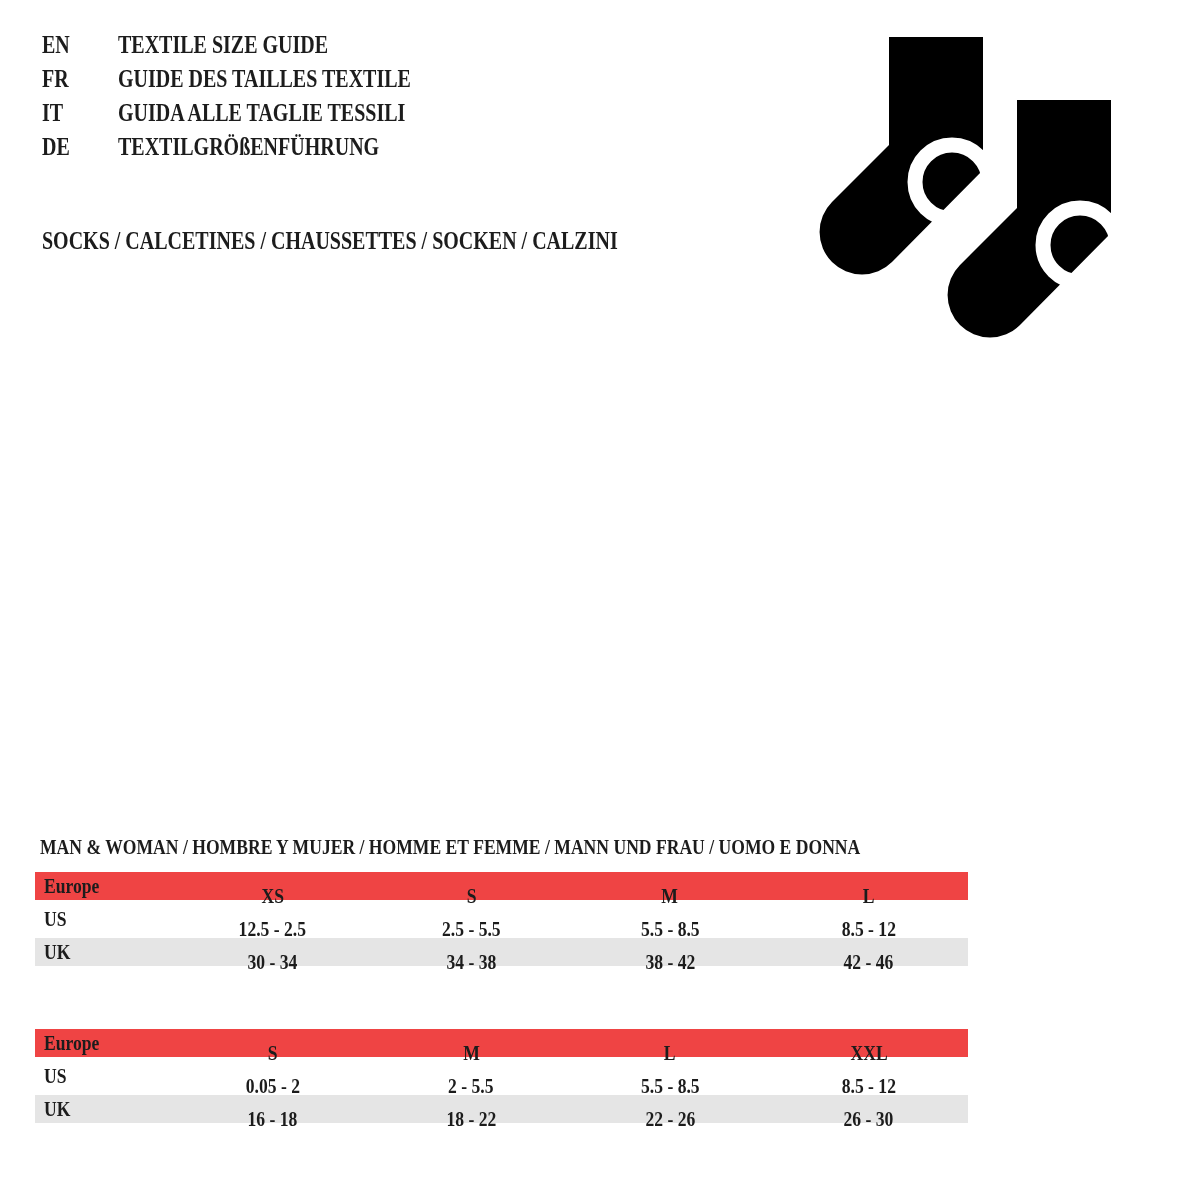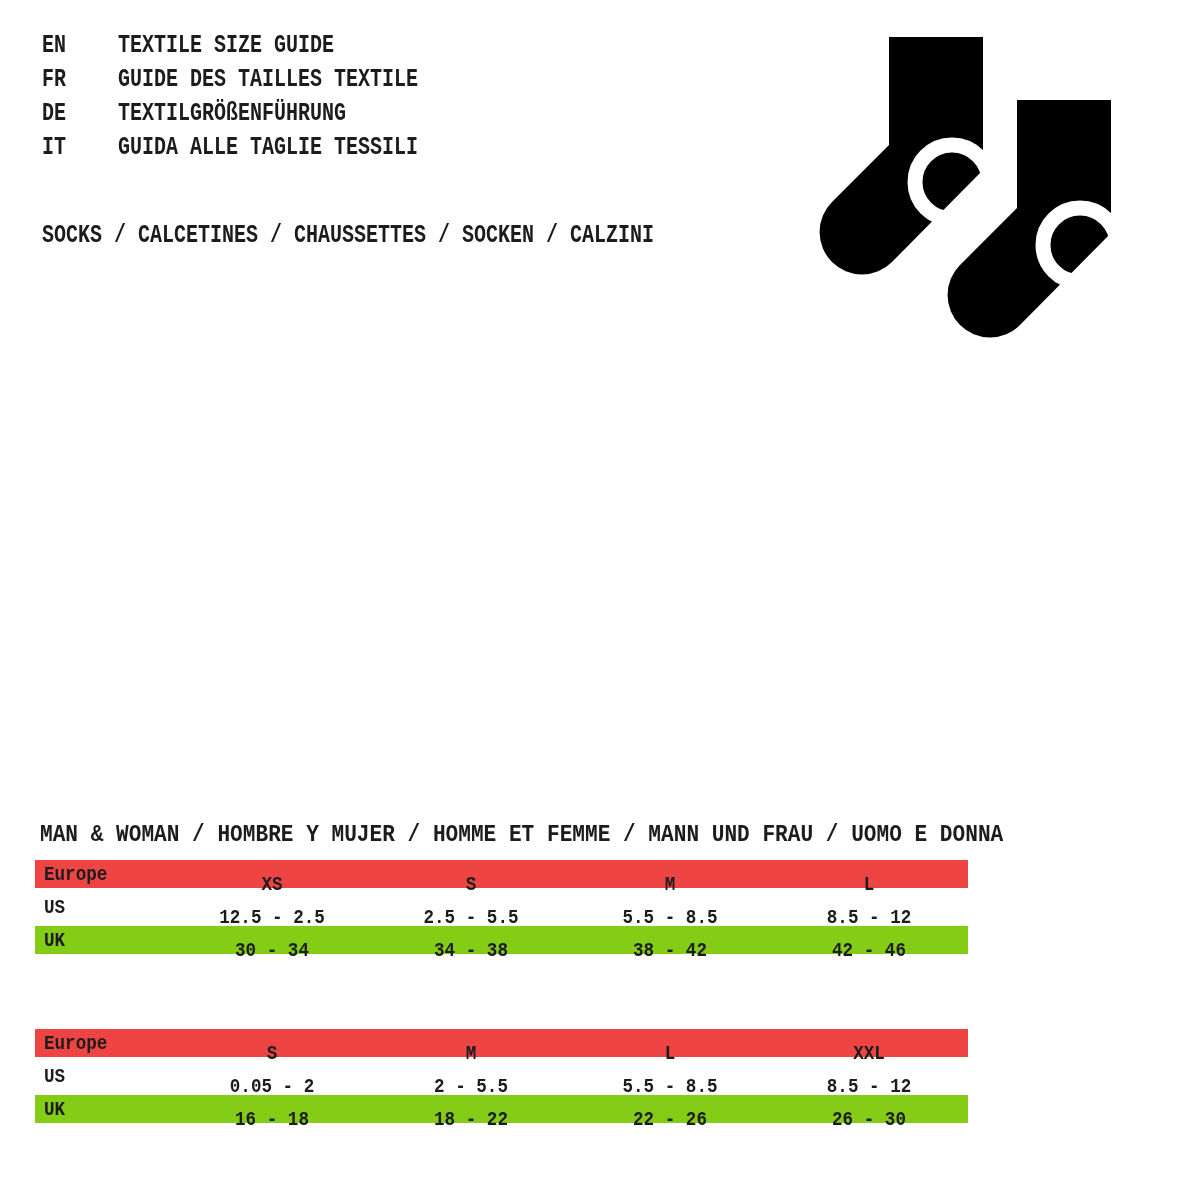--- a/index.html
+++ b/index.html
@@ -1,69 +1,69 @@
 <!DOCTYPE html>
 <html><head>
 <meta charset="utf-8">
 <style>
   html,body{margin:0;padding:0;background:#fff;}
   .canvas{
     position:relative;width:1200px;height:1200px;background:#ffffff;
-    font-family:Liberation Mono, monospace;color:#1c1c1c;overflow:hidden;
+    font-family:Liberation Serif, serif;color:#1c1c1c;overflow:hidden;
   }
   
   .cond{display:inline-block;transform:scaleX(.8);transform-origin:0 50%;white-space:nowrap;}
   .condc{display:inline-block;transform:scaleX(.88);transform-origin:50% 50%;white-space:nowrap;}
   .condl{display:inline-block;transform:scaleX(.88);transform-origin:0 50%;white-space:nowrap;}
 
   
   .lang{position:absolute;left:42px;top:28px;font-size:25px;font-weight:700;}
   .lang-row{display:flex;height:34px;align-items:center;}
   .lang-code{width:76px;}
 
   
-  .category{position:absolute;left:42px;top:221px;height:34px;display:flex;align-items:flex-start;
+  .category{position:absolute;left:42px;top:221px;height:34px;display:flex;align-items:flex-end;
             font-size:25px;font-weight:700;}
 
   
   .icon{position:absolute;left:815px;top:30px;}
 
   
   .sizetable{position:absolute;left:35px;width:933px;}
   #table-1{top:824px;}
   #table-2{top:1029px;}
-  .t-title{font-size:24px;font-weight:700;line-height:22px;margin:0 0 14px 5px;}
+  .t-title{font-size:20px;font-weight:700;line-height:22px;margin:12px 0 14px 5px;}
   .t-row{display:flex;height:28px;margin-bottom:5px;align-items:center;
          font-size:20px;font-weight:700;}
   .t-head{background:#ef4444;}
-  .t-alt{background:#84cc16;}
+  .t-alt{background:#e5e5e5;}
   .c0{width:138px;padding-left:9px;box-sizing:border-box;text-align:left;}
   .c{flex:1;text-align:center;margin-top:21px;}
 </style>
 </head>
 <body>
 
 <div class="canvas">
 
   <div class="lang">
     <div class="lang-row">
       <span class="lang-code"><span class="cond">EN</span></span>
       <span class="cond">TEXTILE SIZE GUIDE</span>
     </div>
     <div class="lang-row">
       <span class="lang-code"><span class="cond">FR</span></span>
       <span class="cond">GUIDE DES TAILLES TEXTILE</span>
     </div>
     <div class="lang-row">
+      <span class="lang-code"><span class="cond">IT</span></span>
+      <span class="cond">GUIDA ALLE TAGLIE TESSILI</span>
+    </div>
+    <div class="lang-row">
       <span class="lang-code"><span class="cond">DE</span></span>
       <span class="cond">TEXTILGRÖßENFÜHRUNG</span>
-    </div>
-    <div class="lang-row">
-      <span class="lang-code"><span class="cond">IT</span></span>
-      <span class="cond">GUIDA ALLE TAGLIE TESSILI</span>
     </div>
   </div>
 
   <div class="category">
     <span class="cond">SOCKS / CALCETINES / CHAUSSETTES / SOCKEN / CALZINI</span>
   </div>
 
   <svg class="icon" width="315" height="320" viewBox="815 30 315 320" xmlns="http://www.w3.org/2000/svg" aria-hidden="true">
     <defs>
       <g id="sock">

